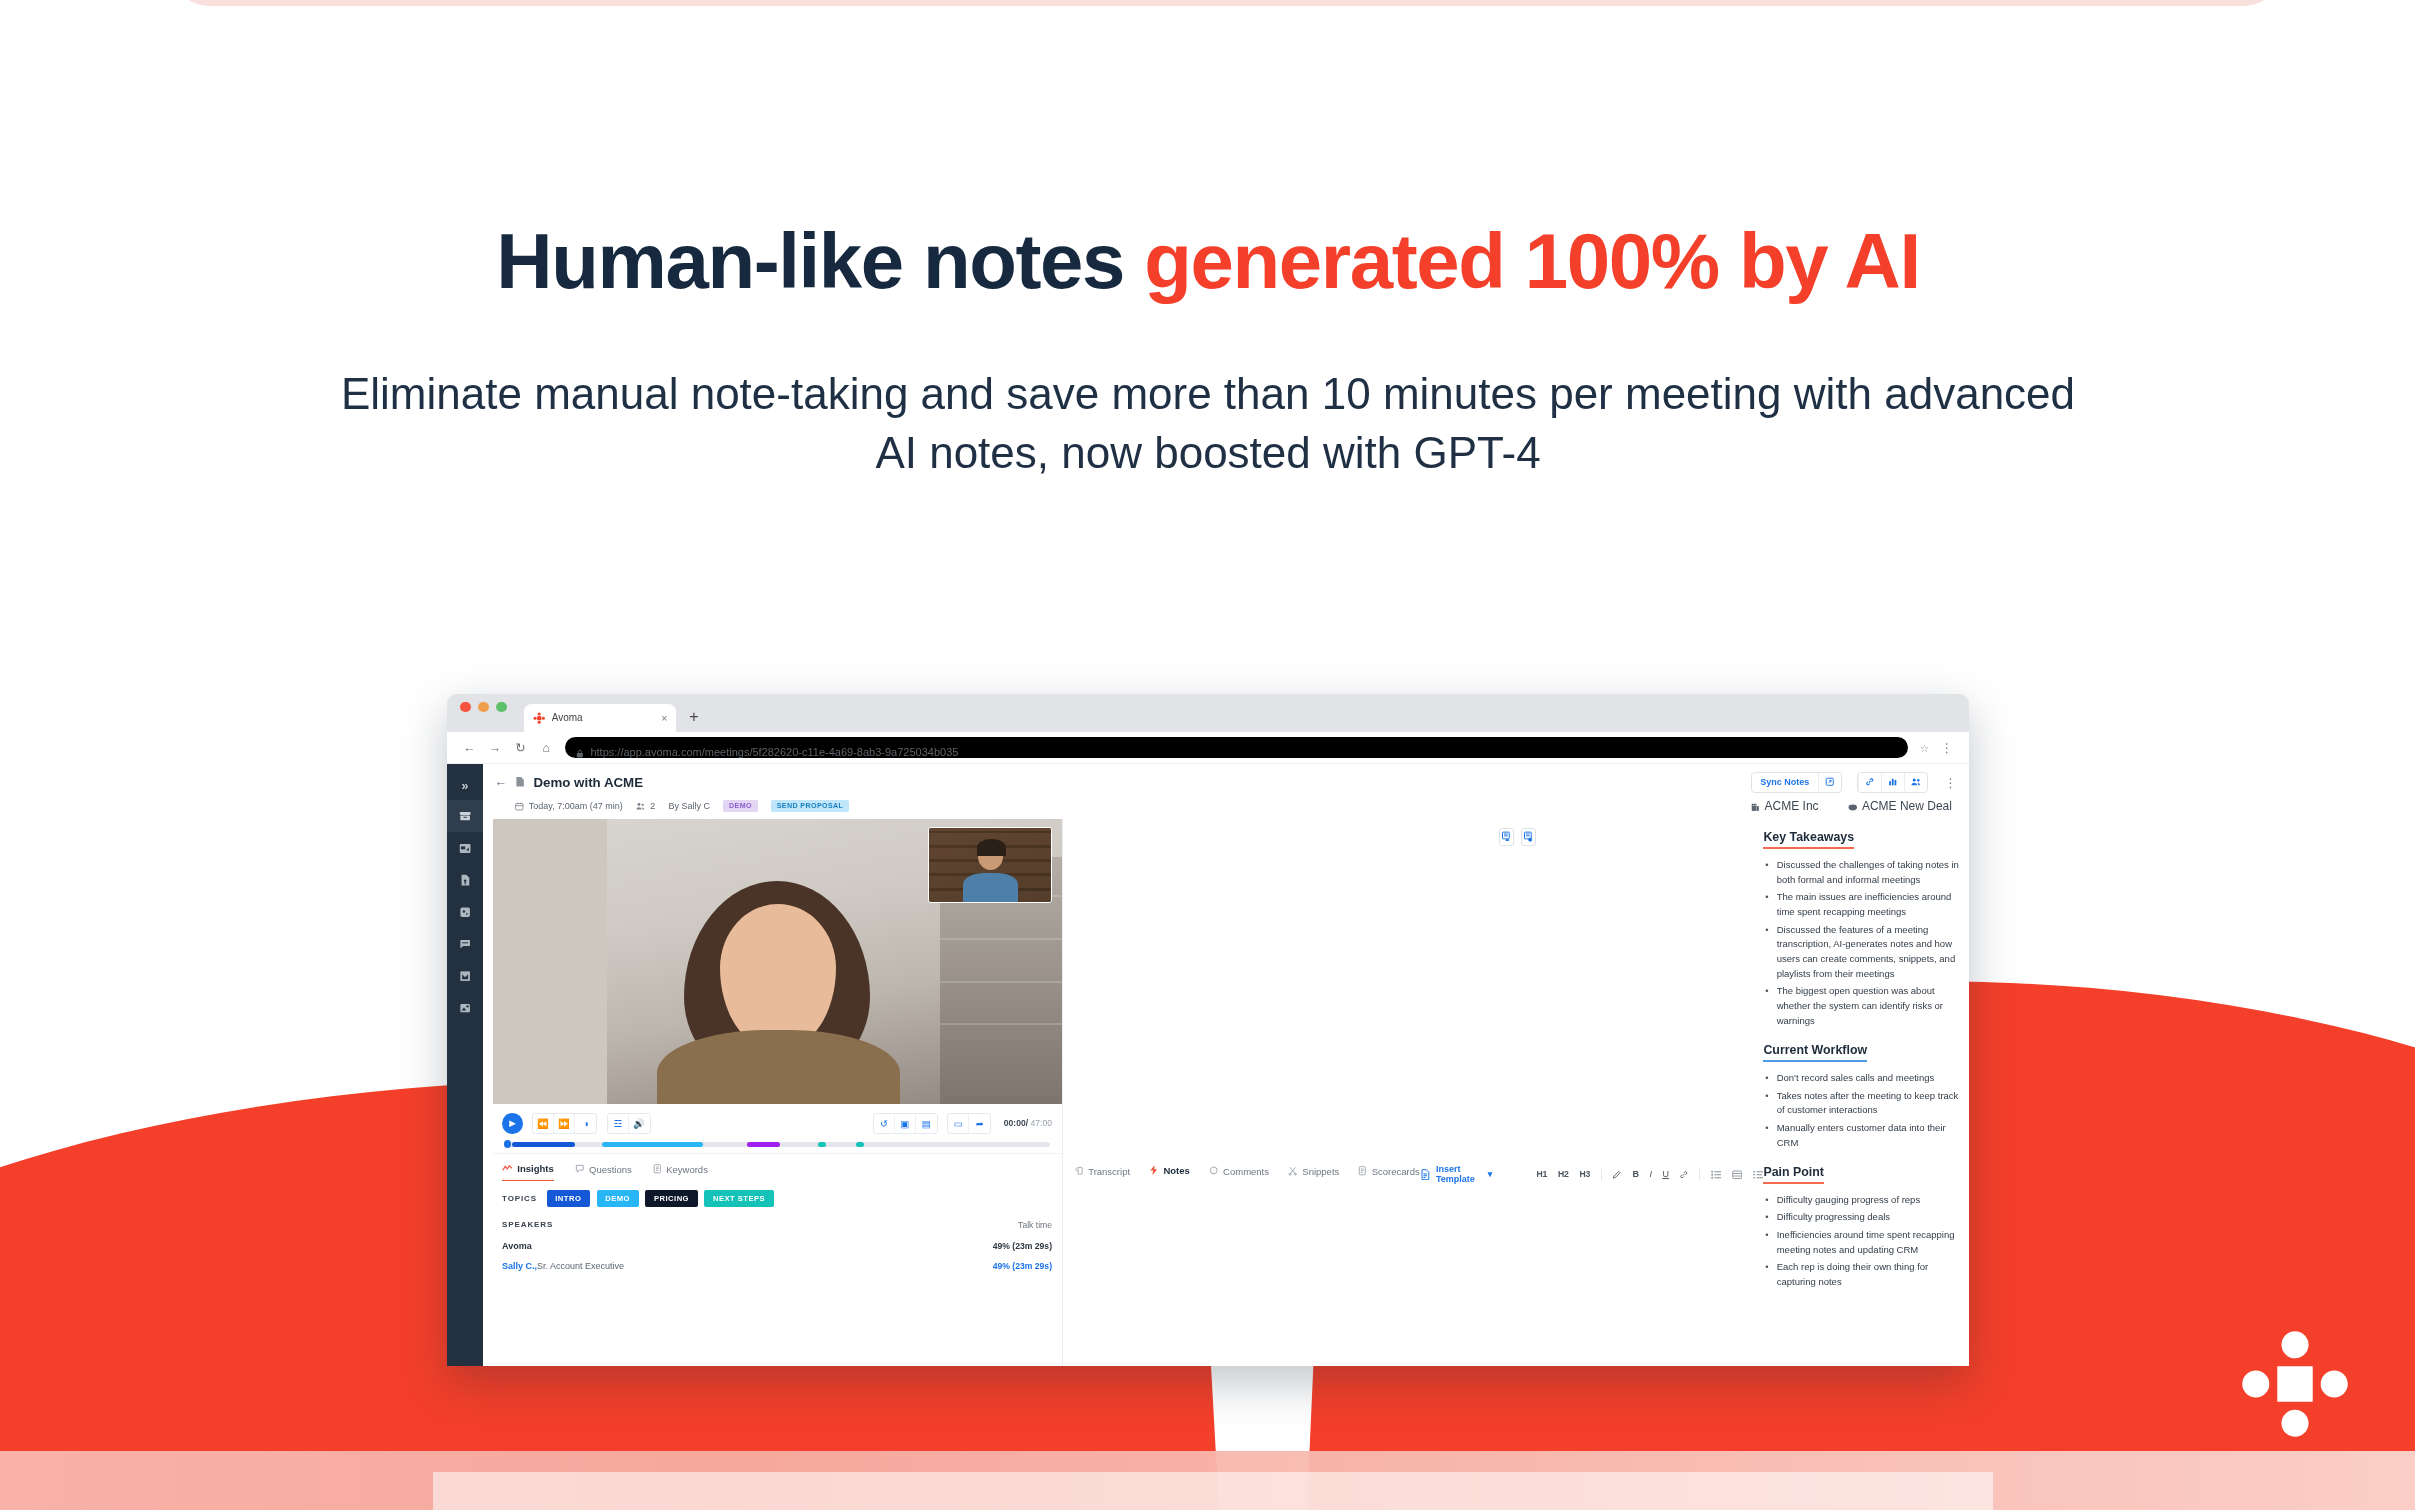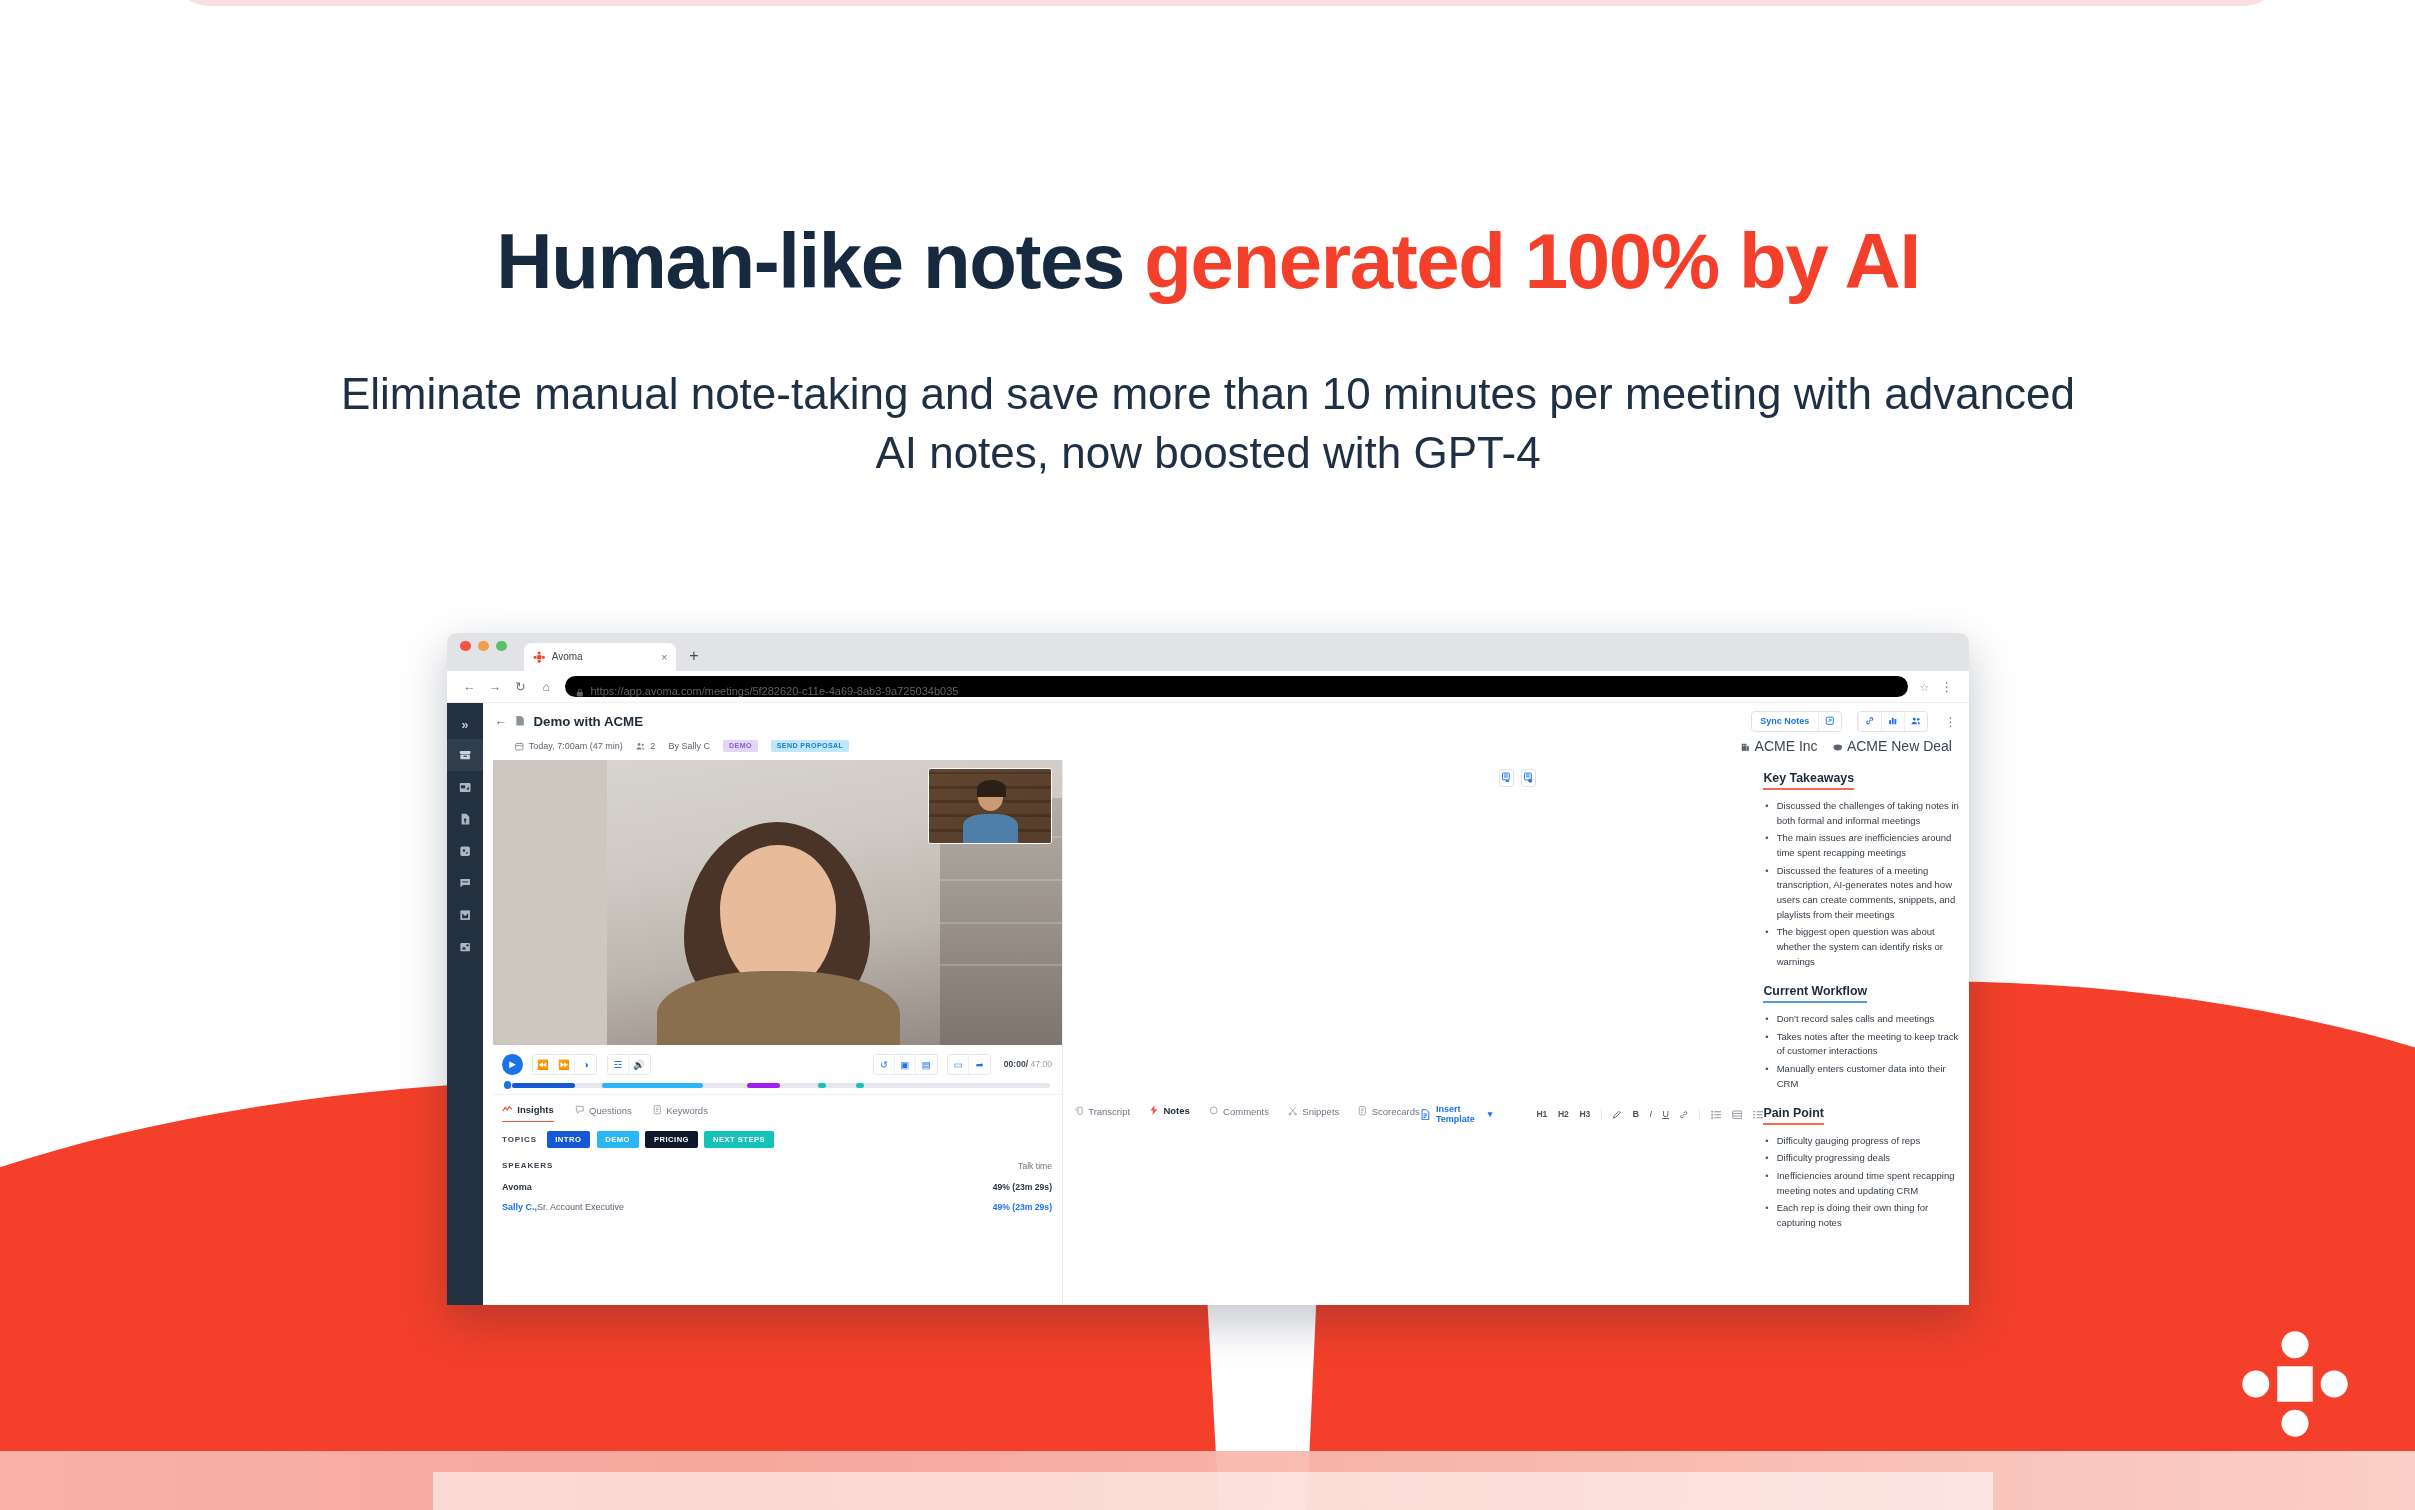--- a/index.html
+++ b/index.html
@@ -52,21 +52,21 @@
   }
   .headline .accent { color: #f4402a; }
   .subhead {
     margin: 61px auto 0; max-width: 1741px;
     font-size: 44px; line-height: 1.35; color: #1f3044; font-weight: 400;
   }
 
   
   .browser {
     position: absolute; z-index: 4;
-    left: 447px; top: 633px;
+    left: 447px; top: 694px;
     width: 1522px; height: 672px;
     background: #fff;
     border-radius: 9.5px 9.5px 0 0;
     box-shadow: 0 17px 46px rgba(20,30,50,.26);
     overflow: hidden;
     font-size: 10.5px;
   }
   .chrome-bar {
     height: 38px; background: #e2e3e6;
     display: flex; align-items: flex-end; padding-left: 13.3px; gap: 0;
@@ -131,21 +131,21 @@
     color: #1a73e8; font-size: 10.5px; border-left: 1px solid #eceff2;
   }
   .grp2 { margin-left: 6.7px; }
   .hdr-kebab { color: #6d757d; font-size: 12.4px; margin-left: 7.6px; letter-spacing: 1px; }
 
   .ah-row2 { display: flex; align-items: center; gap: 13.3px; margin: 6.7px 0 0 21px; font-size: 9px; color: #5b6571; }
   .meta-item { display: flex; align-items: center; gap: 4.8px; }
   .pill { font-size: 7.1px; font-weight: 700; letter-spacing: 0.4px; padding: 1.9px 5.7px; border-radius: 1.9px; }
   .pill-demo { background: #e3d6f5; color: #8b5fd1; }
   .pill-prop { background: #bfe6fb; color: #1a7fc0; }
-  .ah-right { margin-left: auto; display: flex; gap: 15px; align-items: center; font-size: 14px; color: #3d4752; padding-right: 5.7px; }
+  .ah-right { margin-left: auto; display: flex; gap: 29px; align-items: center; font-size: 12px; color: #3d4752; padding-right: 5.7px; }
   .ah-right .it { display: flex; align-items: center; gap: 4.8px; }
 
   .panes { display: flex; flex: 1; min-height: 0; gap: 0; padding: 5.7px 7.6px 0 9.5px; }
 
   
   .left-pane { width: 569px; flex: 0 0 569px; display: flex; flex-direction: column; min-height: 0; }
   .video {
     position: relative; height: 285px; overflow: hidden;
     background: linear-gradient(170deg,#d9d5d0 0%, #cfcac4 35%, #bdb6ae 62%, #8d847c 100%);
   }

